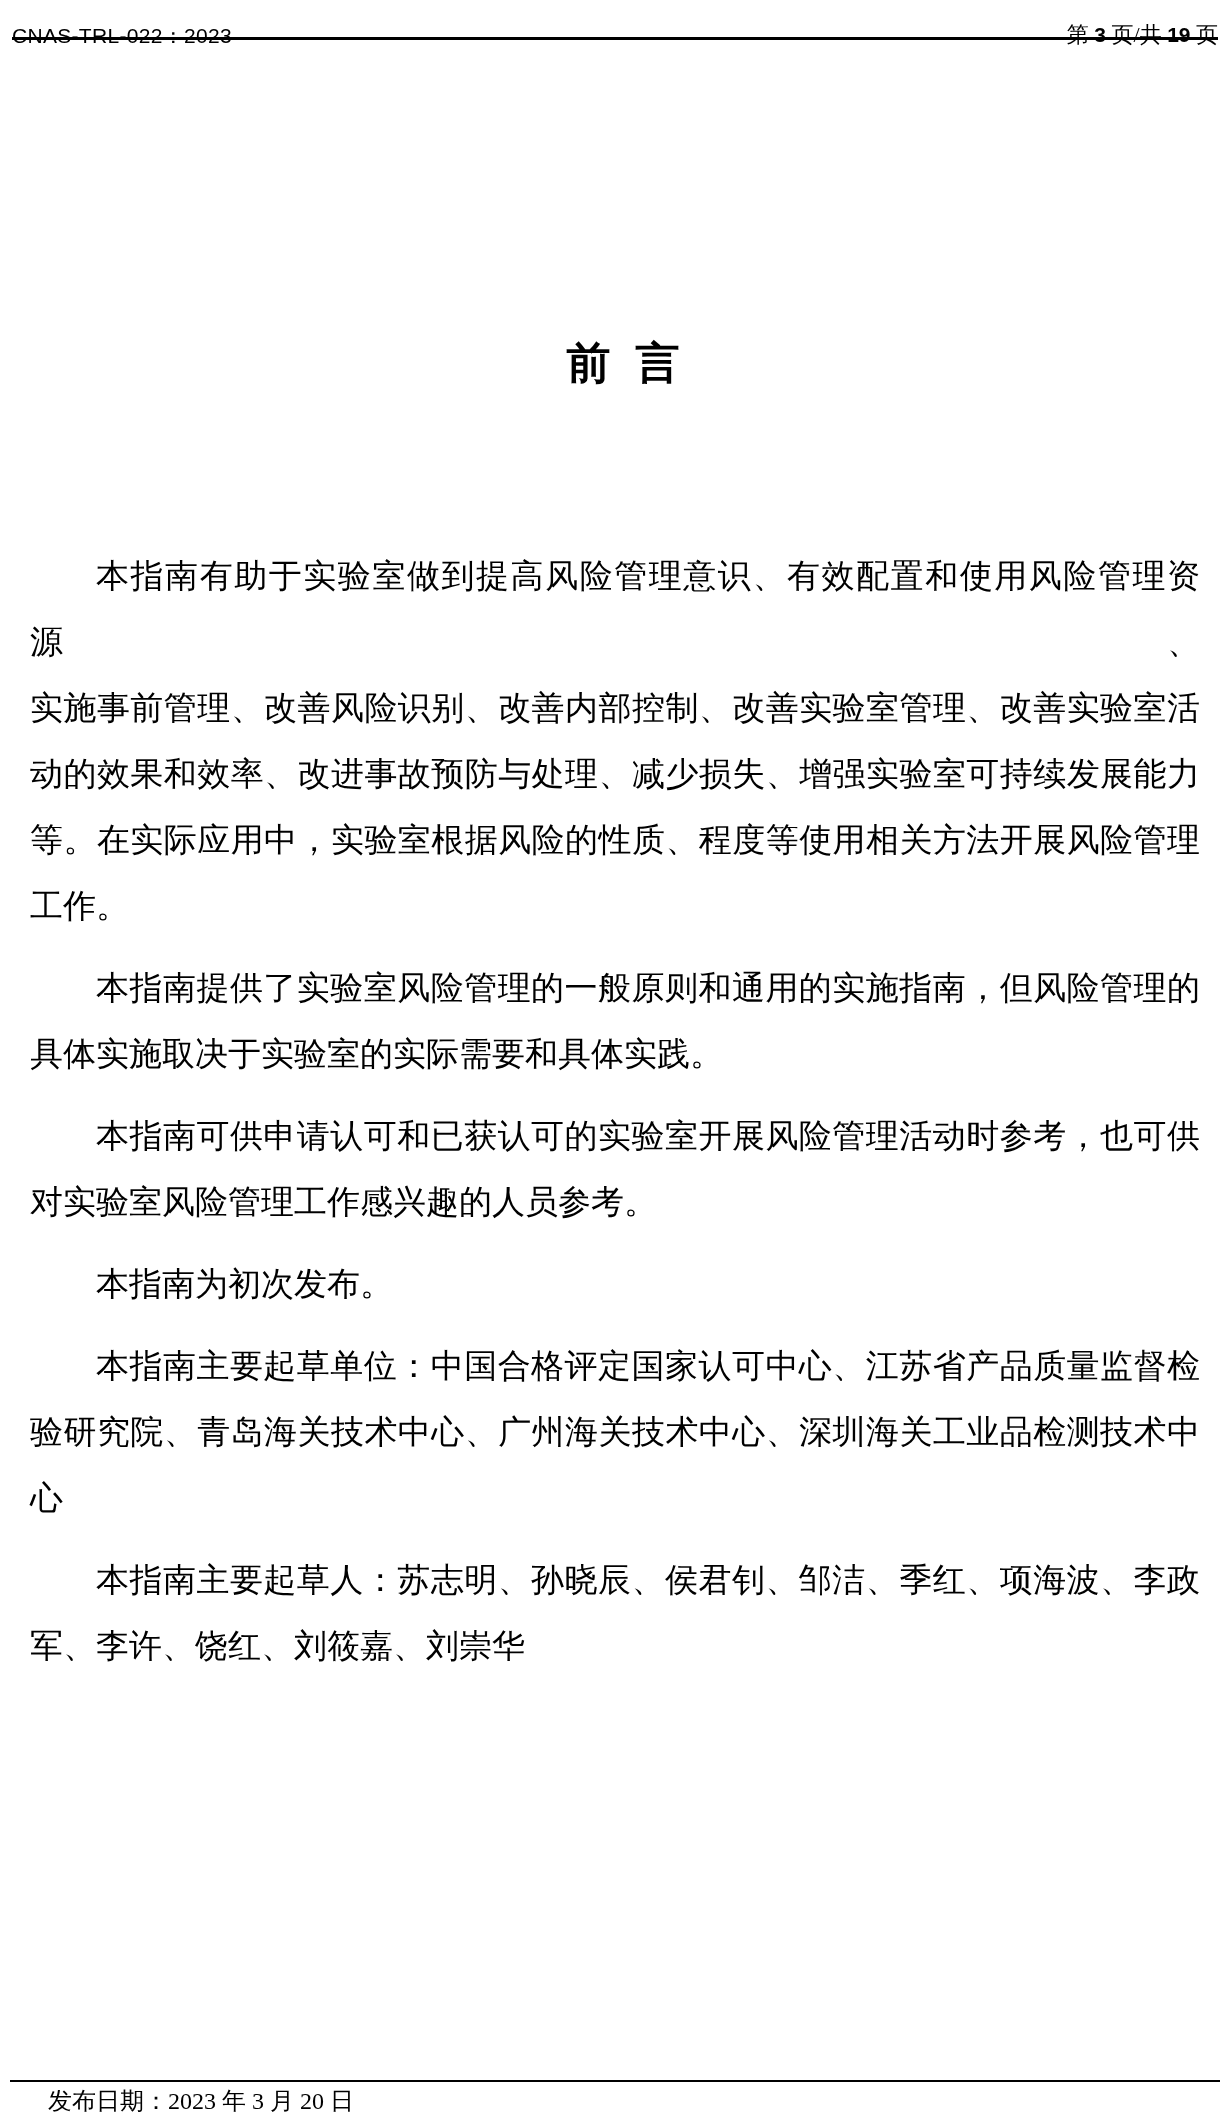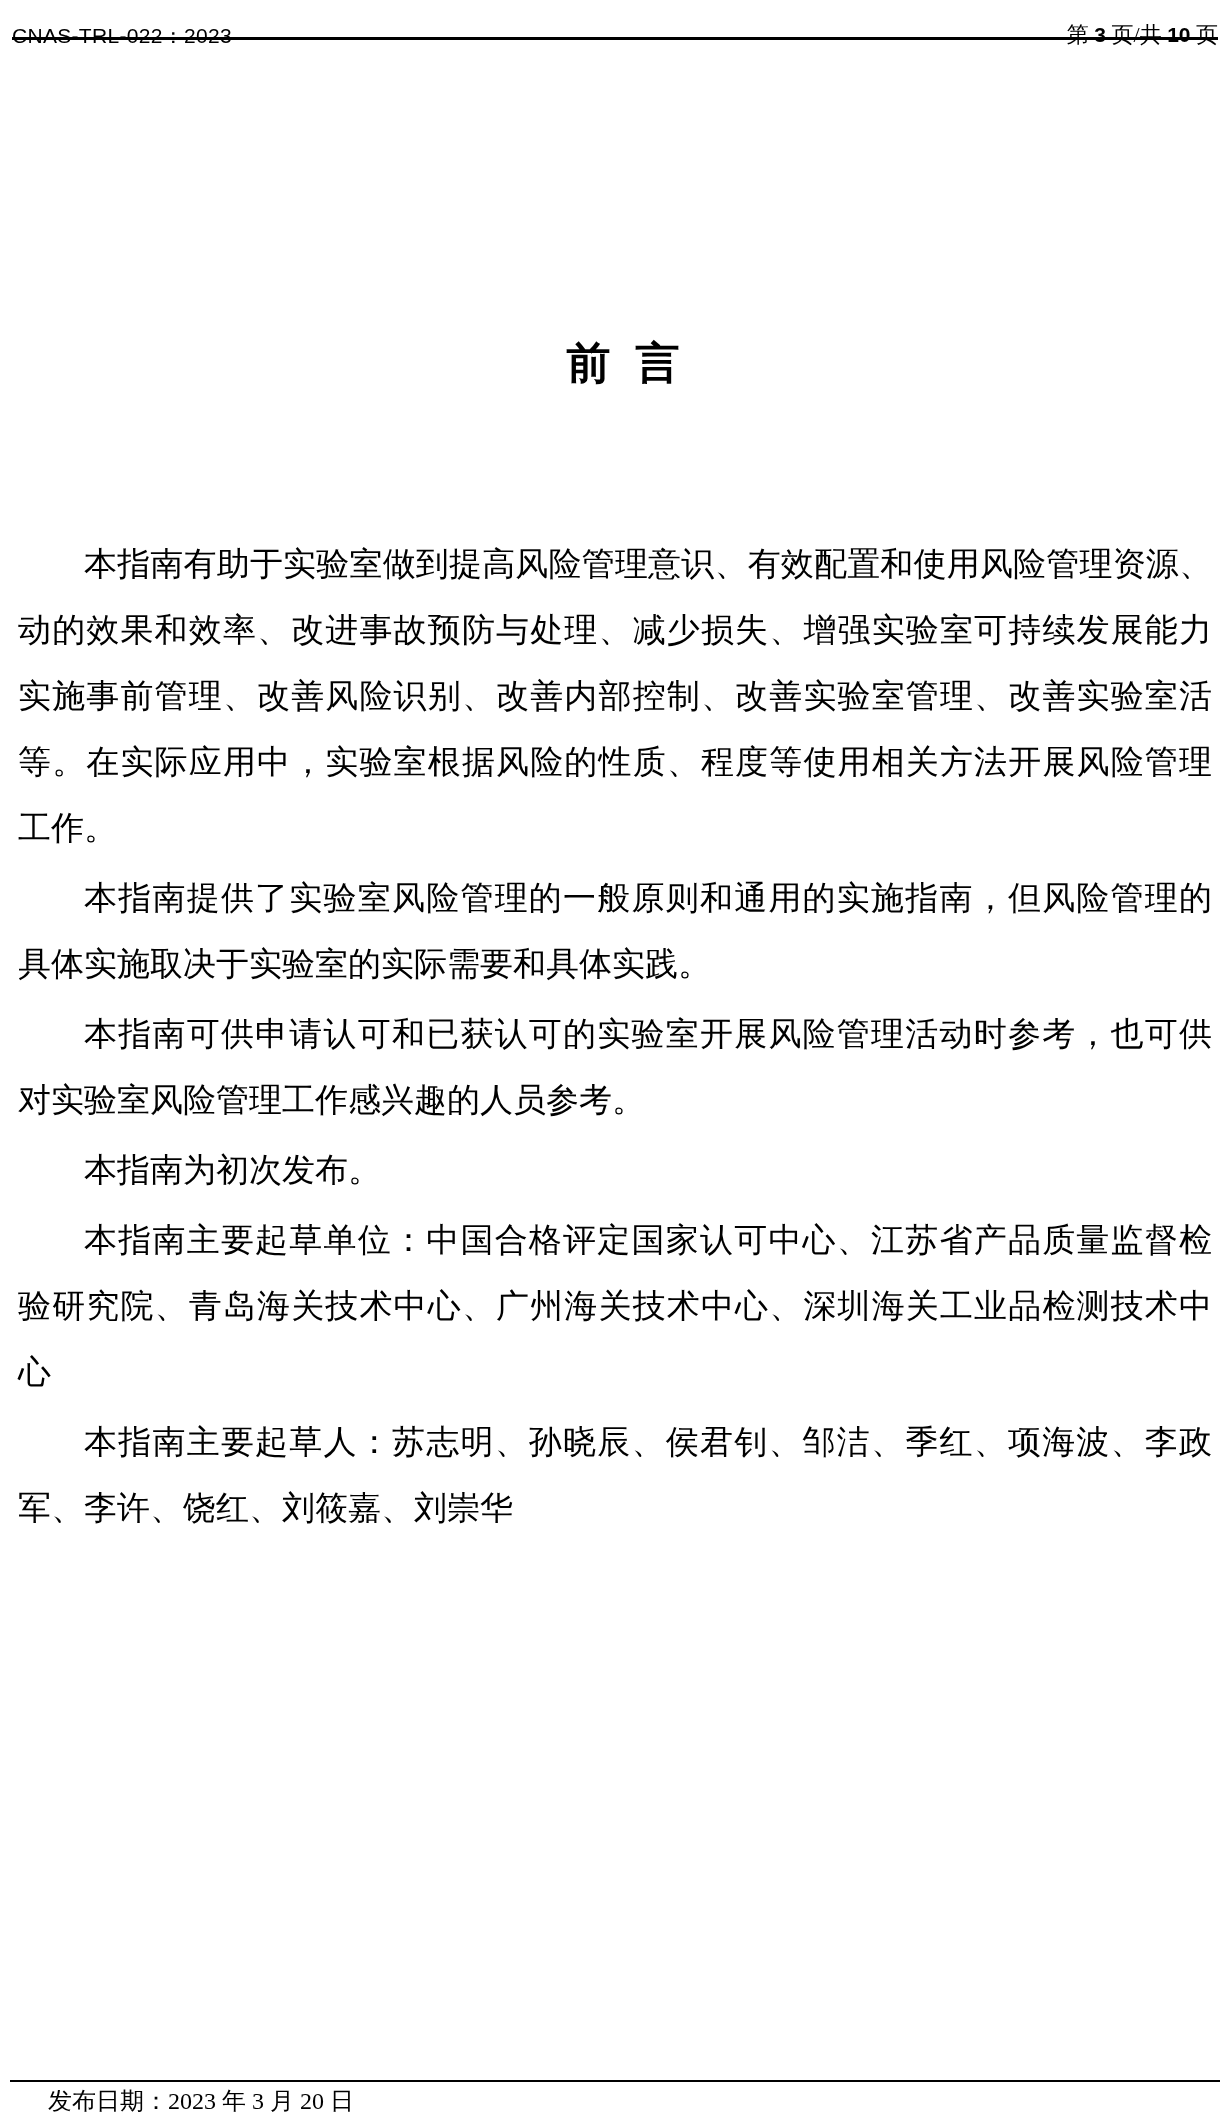--- a/index.html
+++ b/index.html
@@ -63,21 +63,21 @@
 
   
   .body-text {
     position: absolute;
     top: 527px;
     left: 14px;
     width: 1202px;
     font-size: 33px;
     line-height: 66px;
   }
-  .para { margin: 4px; }
+  .para { margin: 16px; }
   .line {
     text-align: justify;
     text-align-last: justify;
   }
   .line.first { text-indent: 66px; }
   .line.plast { text-align-last: left; }
 
   
   .footer-rule {
     position: absolute;
@@ -93,32 +93,32 @@
     margin-left: 34px;
   }
 </style>
 </head>
 <body>
 
 <div class="page">
 
   <div class="header">
     <span class="doc-number">CNAS-TRL-022：2023</span>
-    <span class="page-indicator"><span>第 </span><span class="num">3</span><span> 页/共 </span><span class="num">10</span><span> 页</span></span>
+    <span class="page-indicator"><span>第 </span><span class="num">3</span><span> 页/共 </span><span class="num">19</span><span> 页</span></span>
   </div>
   <div class="header-rule"></div>
 
   <div class="fore-title">前 言</div>
 
   <div class="body-text">
 
     <div class="para">
       <div class="line first">本指南有助于实验室做到提高风险管理意识、有效配置和使用风险管理资源、</div>
+      <div class="line">实施事前管理、改善风险识别、改善内部控制、改善实验室管理、改善实验室活</div>
       <div class="line">动的效果和效率、改进事故预防与处理、减少损失、增强实验室可持续发展能力</div>
-      <div class="line">实施事前管理、改善风险识别、改善内部控制、改善实验室管理、改善实验室活</div>
       <div class="line">等。在实际应用中，实验室根据风险的性质、程度等使用相关方法开展风险管理</div>
       <div class="line plast">工作。</div>
     </div>
 
     <div class="para">
       <div class="line first">本指南提供了实验室风险管理的一般原则和通用的实施指南，但风险管理的</div>
       <div class="line plast">具体实施取决于实验室的实际需要和具体实践。</div>
     </div>
 
     <div class="para">

